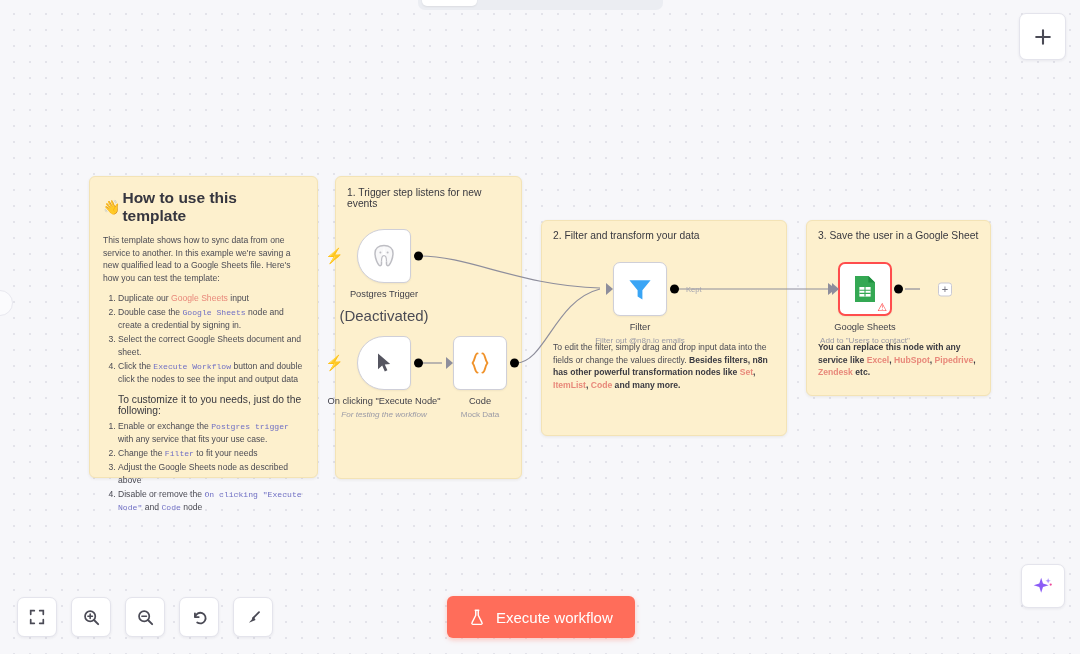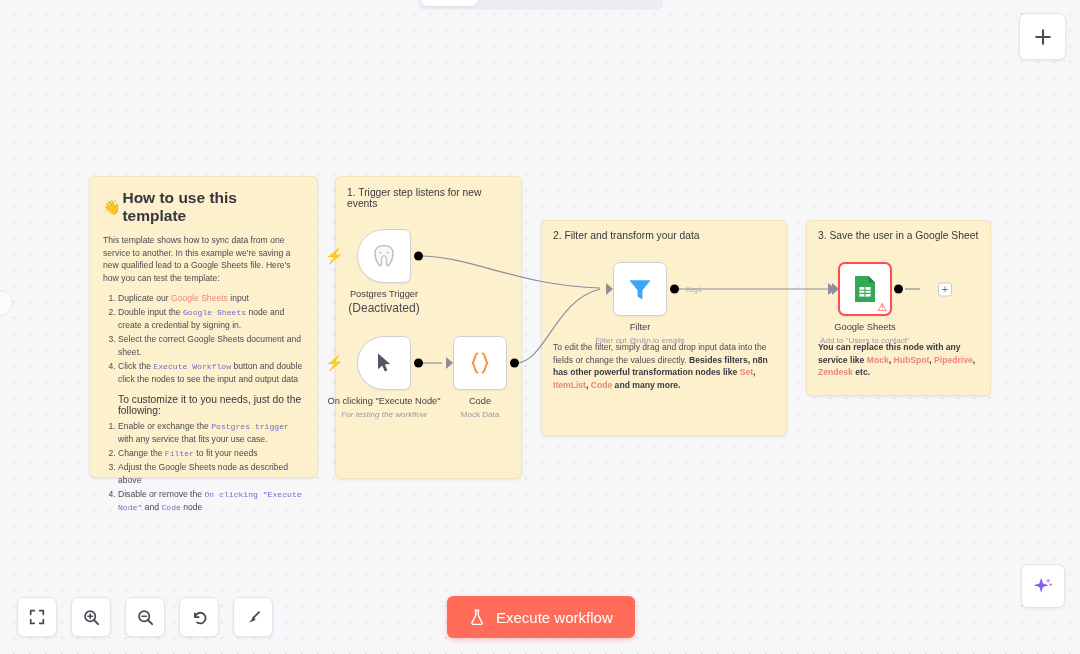--- a/index.html
+++ b/index.html
@@ -345,21 +345,21 @@
 </button>
 
 <div class="sticky" id="sticky-howto">
   <div class="sticky-title">
     <span style="margin-right:2px;font-size:14px;">👋</span>
     <span>How to use this template</span>
   </div>
   <p>This template shows how to sync data from one service to another. In this example we're saving a new qualified lead to a Google Sheets file. Here's how you can test the template:</p>
   <ol>
     <li><span>Duplicate our </span><span class="lnk">Google Sheets</span><span> input</span></li>
-    <li><span>Double input the </span><span class="code">Google Sheets</span><span> node and create a credential by signing in.</span></li>
+    <li><span>Double case the </span><span class="code">Google Sheets</span><span> node and create a credential by signing in.</span></li>
     <li><span>Select the correct Google Sheets document and sheet.</span></li>
     <li><span>Click the </span><span class="code">Execute Workflow</span><span> button and double click the nodes to see the input and output data</span></li>
   </ol>
   <div class="sticky-heading" style="margin-bottom:4px;margin-left:15px;">To customize it to you needs, just do the following:</div>
   <ol>
     <li><span>Enable or exchange the </span><span class="code">Postgres trigger</span><span> with any service that fits your use case.</span></li>
     <li><span>Change the </span><span class="code">Filter</span><span> to fit your needs</span></li>
     <li><span>Adjust the Google Sheets node as described above</span></li>
     <li><span>Disable or remove the </span><span class="code">On clicking "Execute Node"</span><span> and </span><span class="code">Code</span><span> node</span></li>
   </ol>
@@ -374,38 +374,38 @@
   <div style="height:100px"></div>
   <p>
     <span>To edit the filter, simply drag and drop input data into the fields or change the values directly. </span><b>Besides filters, n8n has other powerful transformation nodes like </b><span class="lnk" style="font-weight:bold">Set</span><b>, </b><span class="lnk" style="font-weight:bold">ItemList</span><b>, </b><span class="lnk" style="font-weight:bold">Code</span><b> and many more.</b>
   </p>
 </div>
 
 <div class="sticky" id="sticky-sheets">
   <div class="sticky-heading">3. Save the user in a Google Sheet</div>
   <div style="height:100px"></div>
   <p>
-    <b>You can replace this node with any service like </b><span class="lnk" style="font-weight:bold">Mock</span><b>, </b><span class="lnk" style="font-weight:bold">HubSpot</span><b>, </b><span class="lnk" style="font-weight:bold">Pipedrive</span><b>, </b><span class="lnk" style="font-weight:bold">Zendesk</span><b> etc.</b>
+    <b>You can replace this node with any service like </b><span class="lnk" style="font-weight:bold">Excel</span><b>, </b><span class="lnk" style="font-weight:bold">HubSpot</span><b>, </b><span class="lnk" style="font-weight:bold">Pipedrive</span><b>, </b><span class="lnk" style="font-weight:bold">Zendesk</span><b> etc.</b>
   </p>
 </div>
 
 <div class="node" id="node-postgres">
   <div class="node-box trigger">
     <span class="bolt">⚡</span>
     <svg width="26" height="26" viewBox="0 0 26 26" opacity="0.45">
       <path d="M13 2.6 C7.6 2.6 4 5.6 4 10.2 c0 3.1 .7 5.6 1.6 7.9 .7 1.8 1.6 3.6 2.6 4.3 .9 .6 1.9 .2 2.2-.8 .2-.8 .1-2 .1-3.2 M13 2.6 c5.4 0 9 3 9 7.6 0 3.1-.7 5.6-1.6 7.9-.7 1.8-1.6 3.6-2.6 4.3-.9.6-1.9.2-2.2-.8-.2-.8-.1-2-.1-3.2" stroke="#6f6f7c" stroke-width="1.5" fill="#f0f0f3"></path>
       <path d="M10.5 18.4 c0-3.2 .6-5.8 2.5-5.8 s2.5 2.6 2.5 5.8" stroke="#6f6f7c" stroke-width="1.2" fill="none"></path>
       <circle cx="9.4" cy="9.4" r="1" fill="#6f6f7c"></circle>
       <circle cx="16.6" cy="9.4" r="1" fill="#6f6f7c"></circle>
     </svg>
     <span class="port out"></span>
   </div>
   <div class="node-label">
     <span>Postgres Trigger</span>
-    <span class="node-sub" style="color:#4b4b54;font-size:12px;margin-top:0">(Deactivated)</span>
+    <span class="node-sub" style="color:#4b4b54;font-size:15px;margin-top:6px">(Deactivated)</span>
   </div>
 </div>
 
 <div class="node" id="node-manual">
   <div class="node-box trigger">
     <span class="bolt">⚡</span>
     <svg width="20" height="22" viewBox="0 0 20 22">
       <path d="M4 1.6 L4 17.2 L8.2 13.4 L10.8 19.4 L13.4 18.2 L10.8 12.4 L16.2 12.0 Z" fill="#555560"></path>
     </svg>
     <span class="port out"></span>

